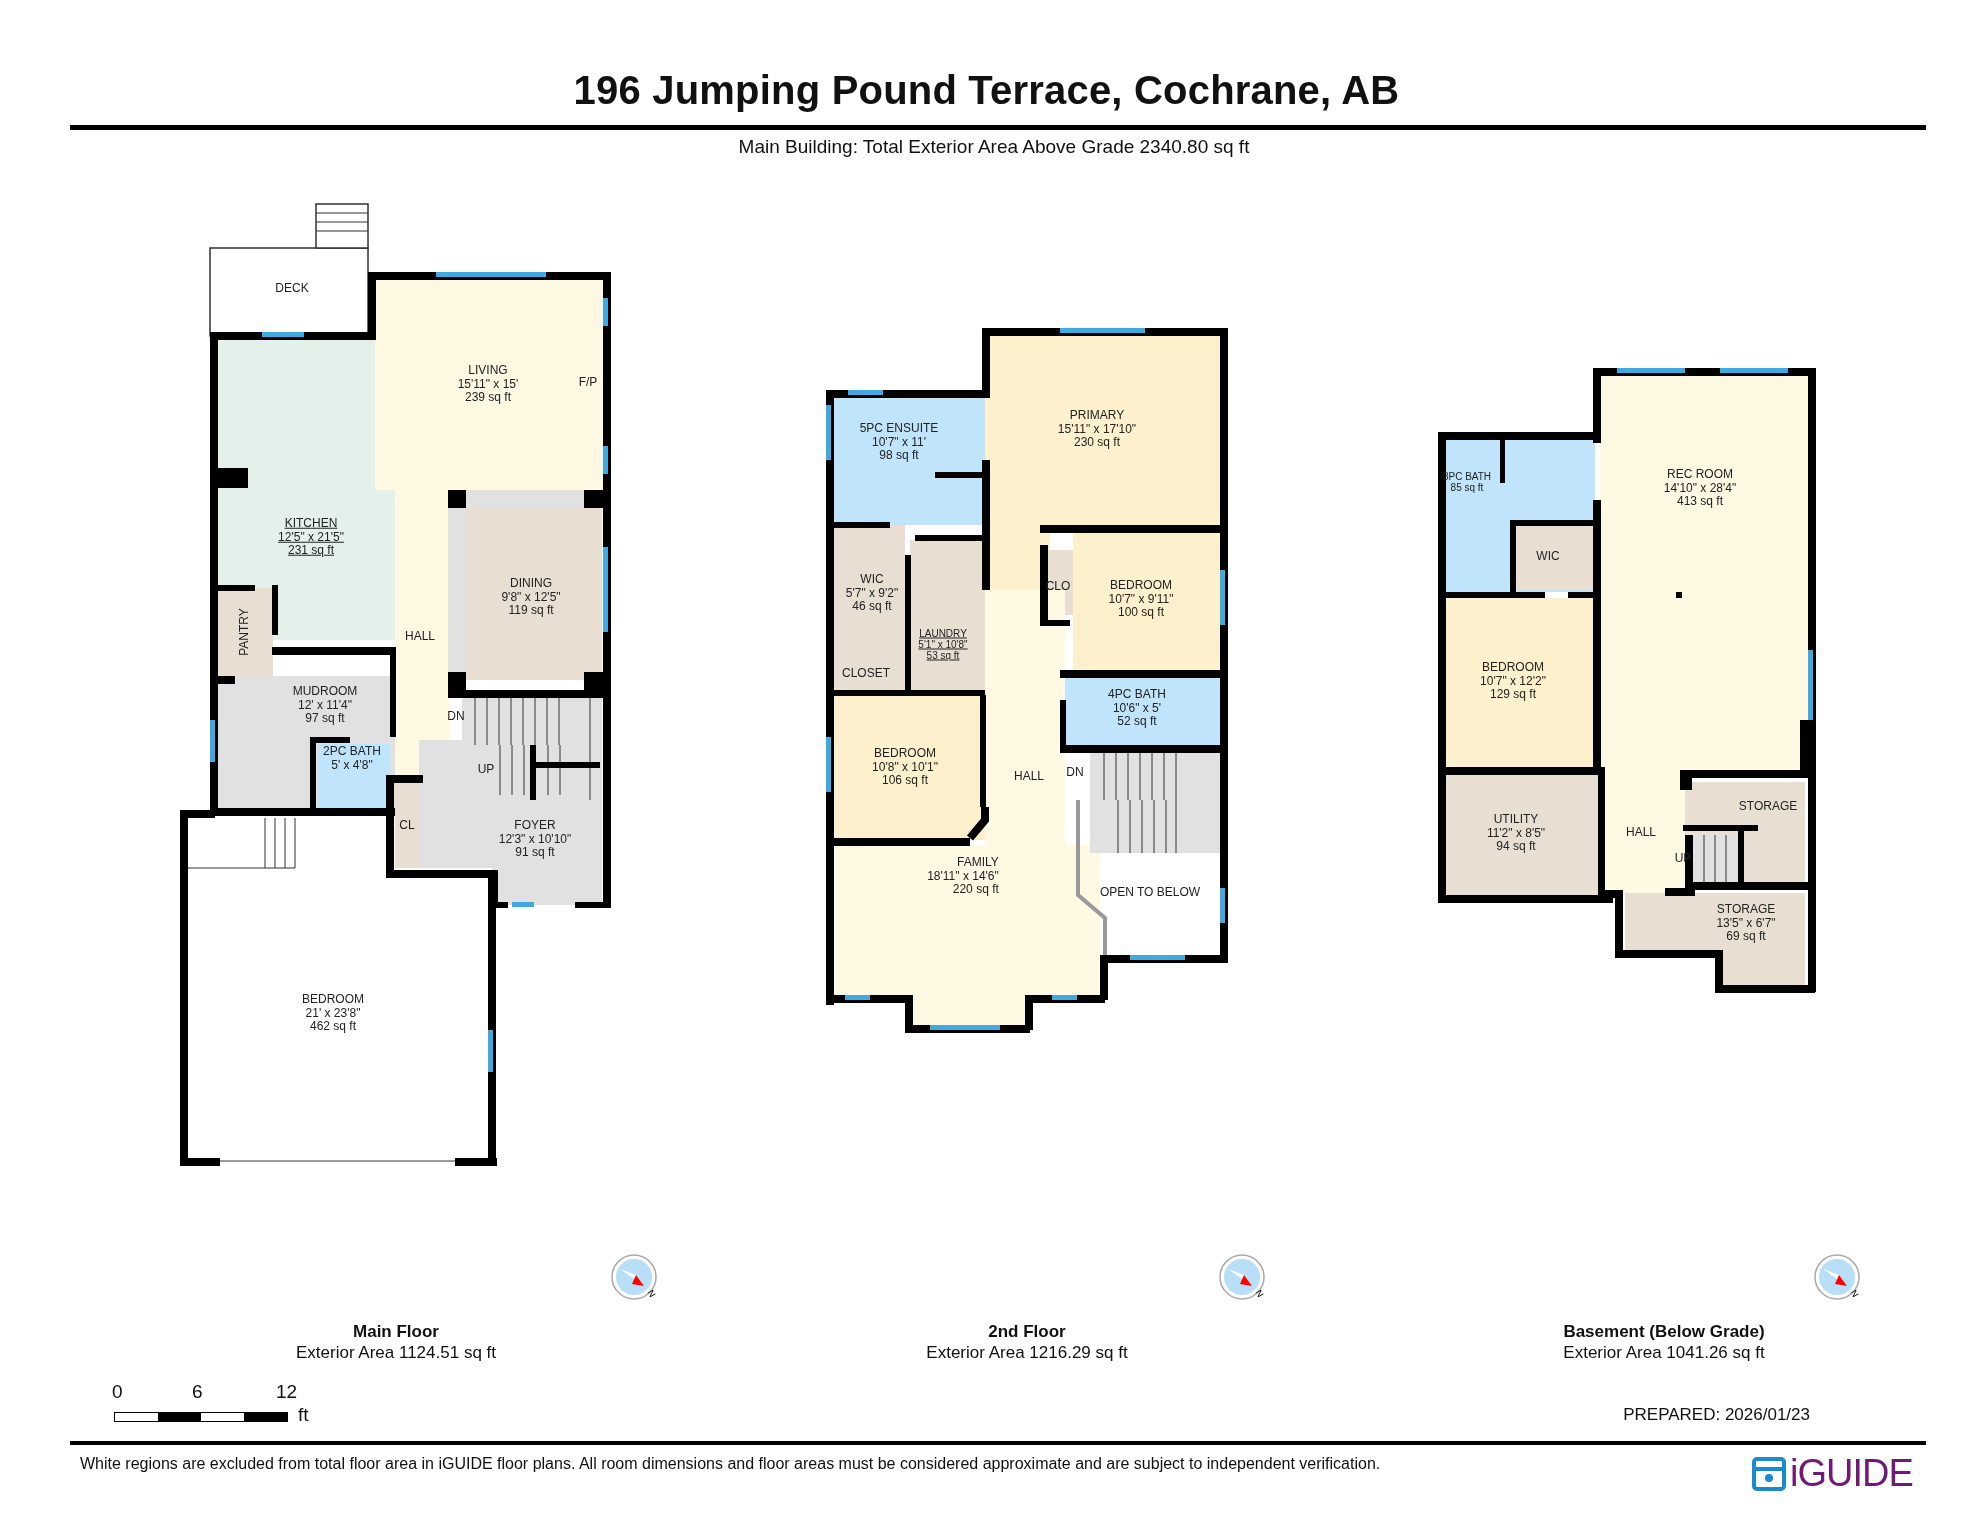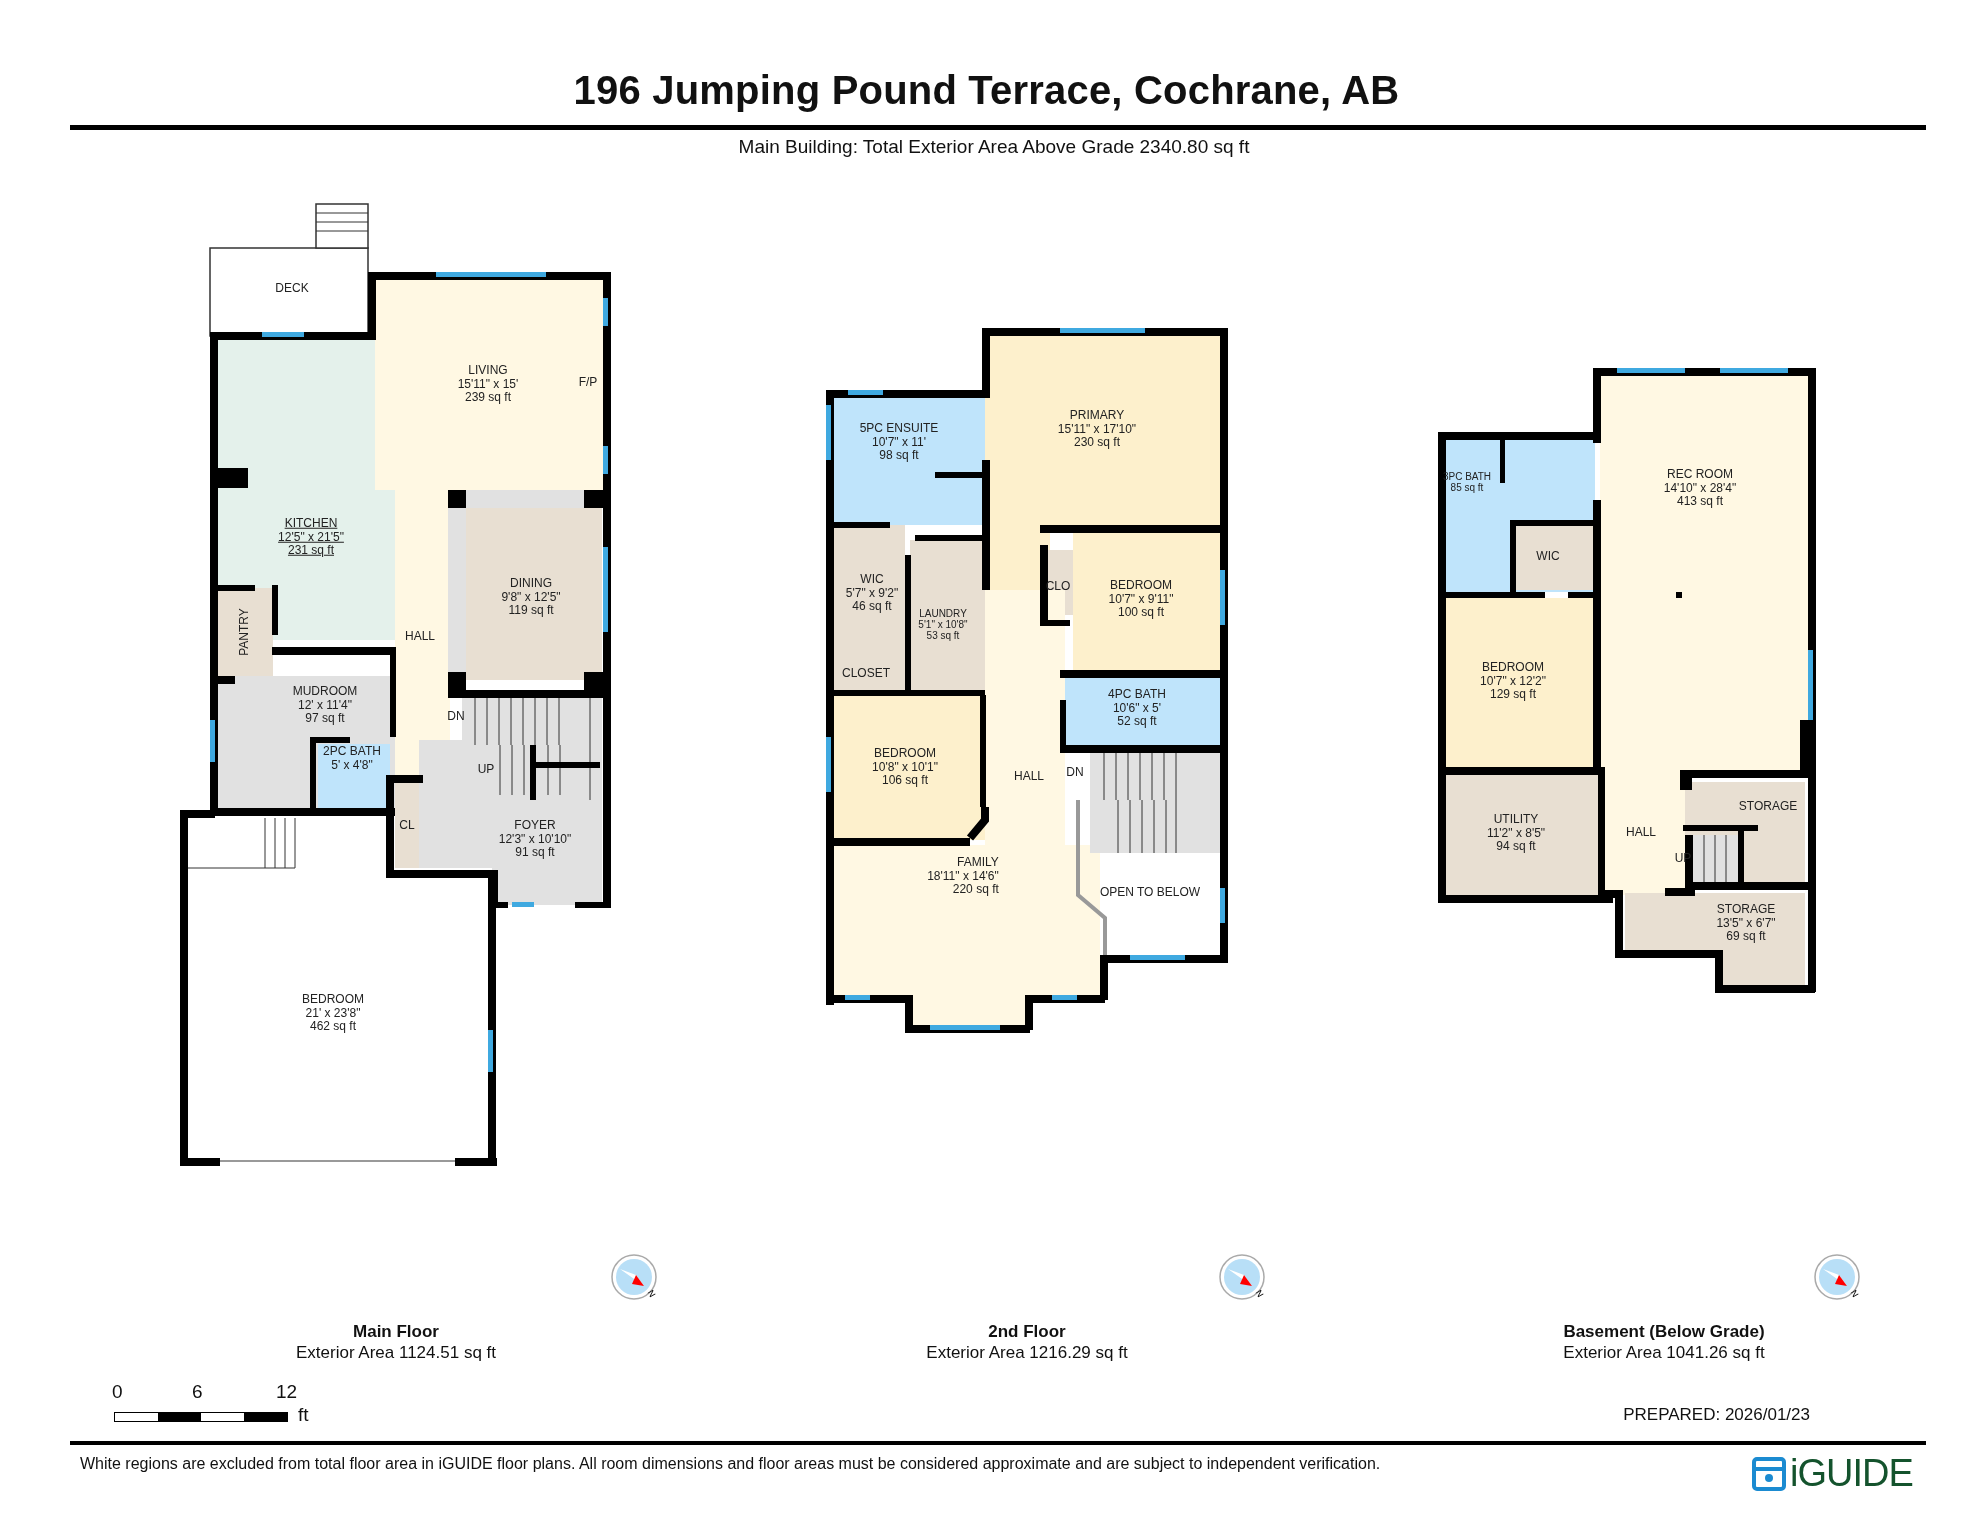--- a/index.html
+++ b/index.html
@@ -11,21 +11,21 @@
   svg.plan{position:absolute;left:0;top:0;}
   .room-label{position:absolute;text-align:center;font-size:12px;line-height:13.5px;color:#222;transform:translate(-50%,-50%);white-space:nowrap;}
   .room-label.small{font-size:10px;line-height:11px;}
   .floor-caption{position:absolute;text-align:center;transform:translateX(-50%);font-size:17px;line-height:21px;white-space:nowrap;}
   .floor-caption .fname{font-weight:bold;}
   .compass{position:absolute;width:52px;height:52px;}
   .scale{left:112px;top:1381px;}
   .scale-nums{position:absolute;font-size:19px;}
   .prepared{position:absolute;right:178px;top:1405px;font-size:17px;}
   .disclaimer{position:absolute;left:80px;top:1455px;font-size:16px;}
-  .logo{position:absolute;left:1752px;top:1452px;font-size:38px;color:#14532d;font-weight:normal;letter-spacing:-1px;display:flex;align-items:center;gap:4px;}
+  .logo{position:absolute;left:1752px;top:1452px;font-size:38px;color:#701a75;font-weight:normal;letter-spacing:-1px;display:flex;align-items:center;gap:4px;}
 </style>
 </head>
 <body>
 
 <div class="abs title">196 Jumping Pound Terrace, Cochrane, AB</div>
 <div class="abs rule" style="top:125px;"></div>
 <div class="abs subtitle">Main Building: Total Exterior Area Above Grade 2340.80 sq ft</div>
 
 <svg class="plan" width="1988" height="1536">
 
@@ -318,21 +318,21 @@
 <div class="room-label" style="left:1097px;top:429px;text-align:center;">
     <div>PRIMARY</div>
     <div>15'11" x 17'10"</div>
     <div>230 sq ft</div>
   </div>
 <div class="room-label" style="left:872px;top:593px;">
     <div>WIC</div>
     <div>5'7" x 9'2"</div>
     <div>46 sq ft</div>
   </div>
-<div class="room-label small" style="left:943px;top:624px;">
+<div class="room-label small" style="left:943px;top:644px;text-decoration:underline;">
     <div>LAUNDRY</div>
     <div>5'1" x 10'8"</div>
     <div>53 sq ft</div>
   </div>
 <div class="room-label" style="left:1058px;top:587px;">
     <div>CLO</div>
   </div>
 <div class="room-label" style="left:1141px;top:599px;">
     <div>BEDROOM</div>
     <div>10'7" x 9'11"</div>

